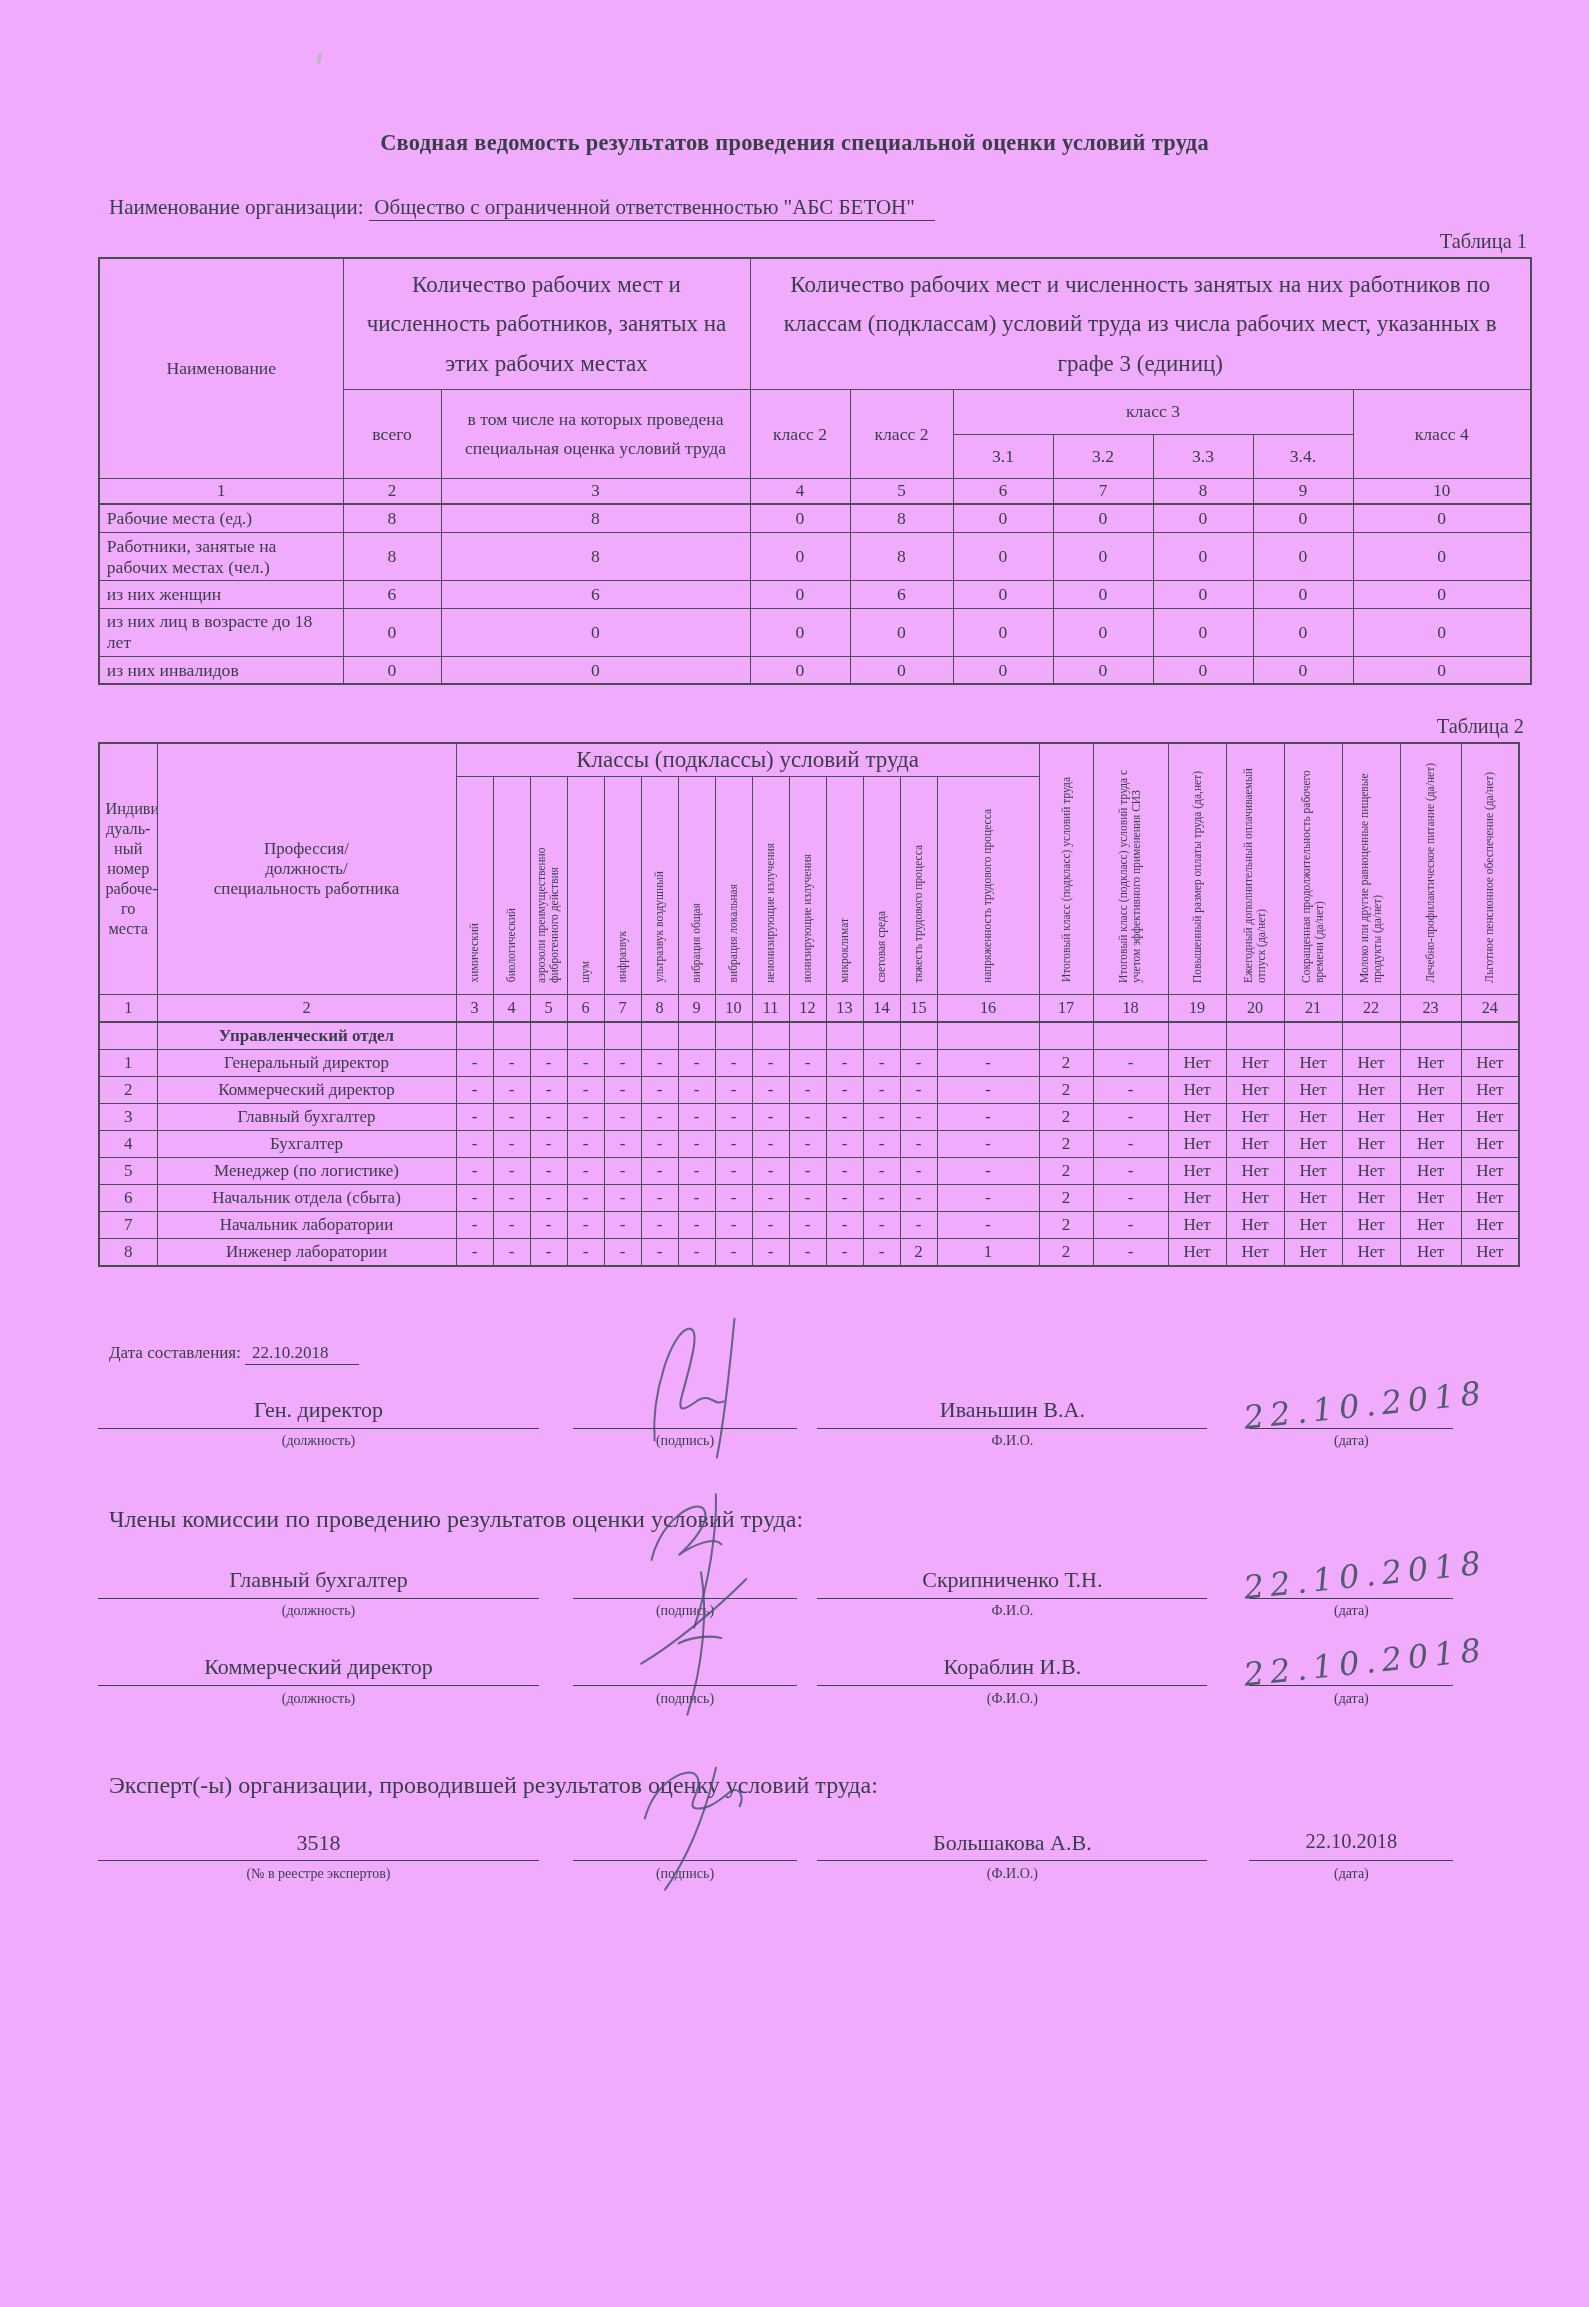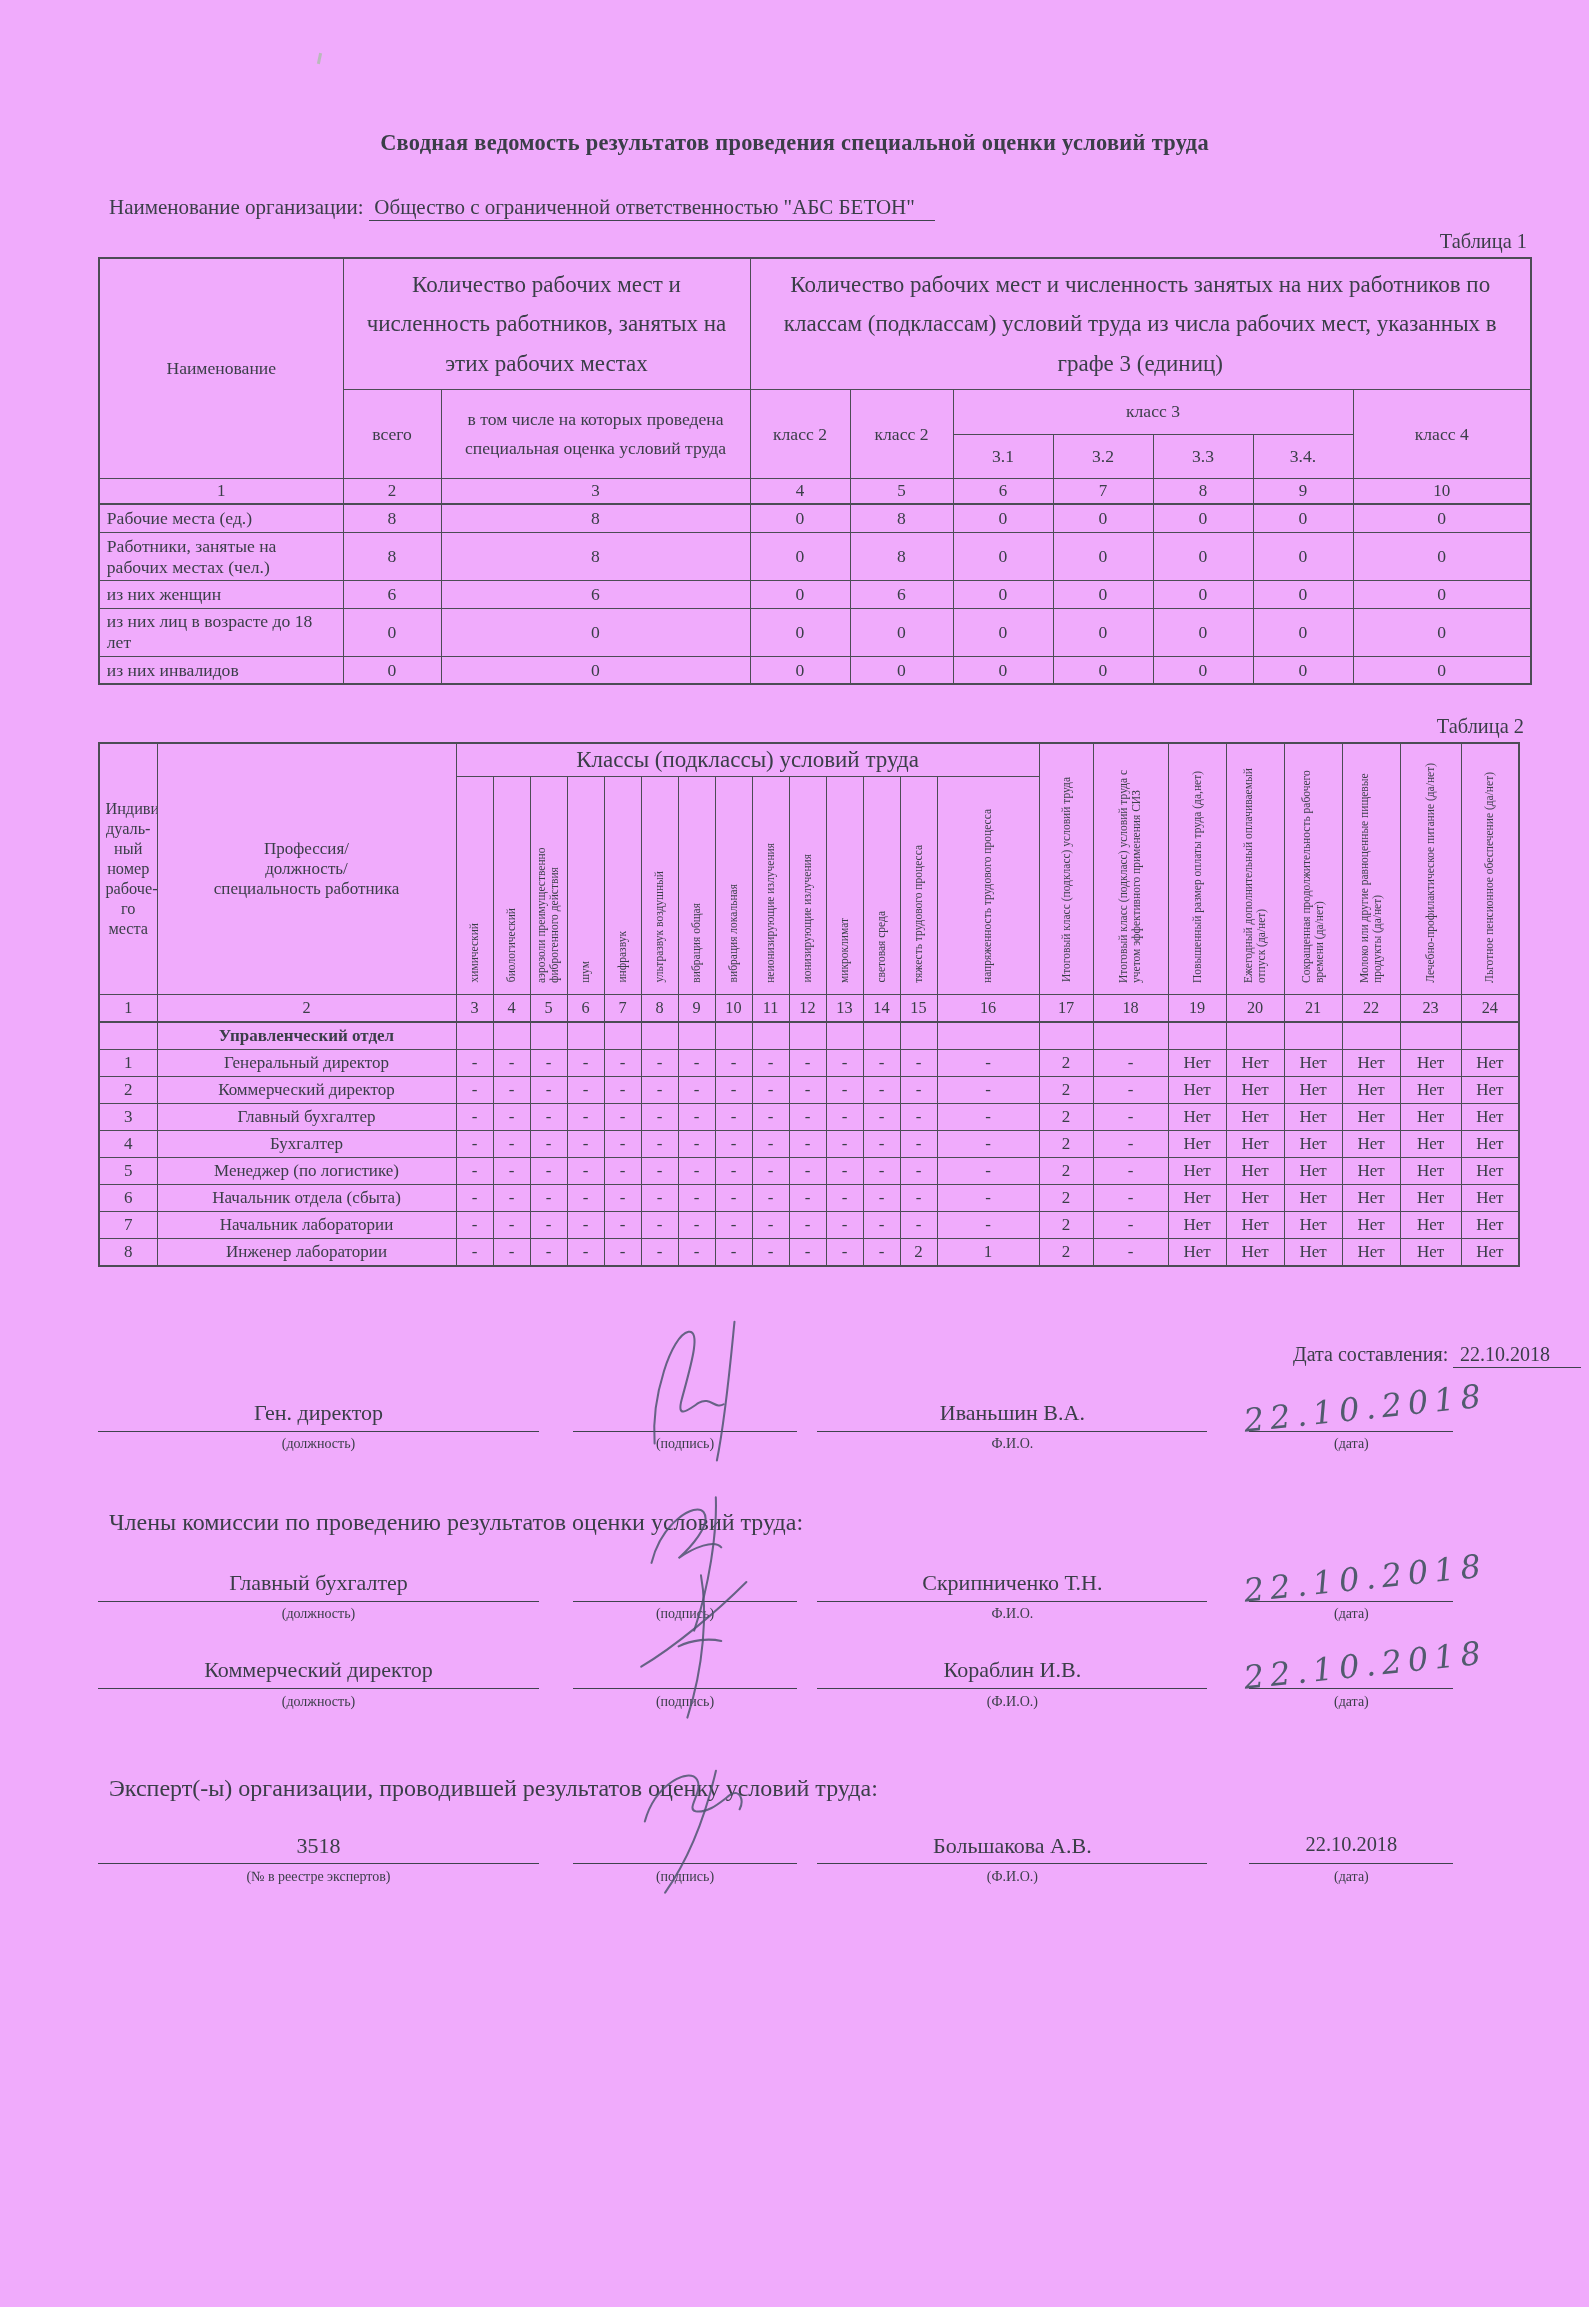--- a/index.html
+++ b/index.html
@@ -40,21 +40,21 @@
   .vtext{
     display:inline-block;
     writing-mode:vertical-rl;
     transform:rotate(180deg);
     font-size:11.5px;line-height:1.15;
     max-height:198px;
     text-align:left;
   }
   .vcell.res .vtext{max-height:234px;}
   .pre{white-space:pre-line;}
-  .dateline{margin:76px 8px 0 109px;font-size:20px;text-align:right;}
+  .dateline{margin:76px 8px 0 109px;font-size:17px;}
   .date-underline{border-bottom:1.4px solid #3f434d;padding:0 31px 1.4px 6.8px;}
   .sigheading{margin:57px 61px 0 109px;font-size:24px;}
   .sigrow{display:flex;margin:34px 0 0 98px;align-items:flex-end;}
   .sigcell{position:relative;}
   .w-a{width:441px;}
   .g1{width:34px;}
   .w-b{width:224px;}
   .g2{width:20.4px;}
   .w-c{width:390px;}
   .g3{width:42px;}

